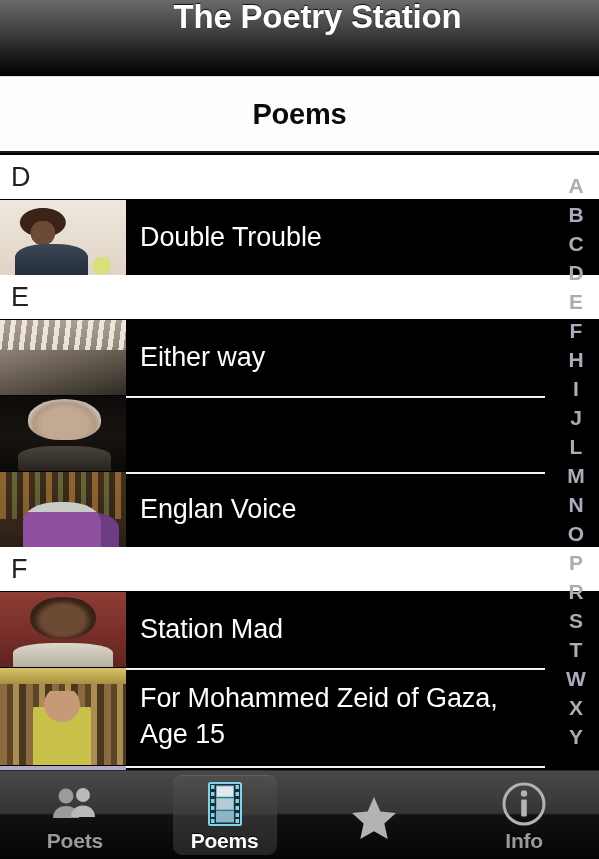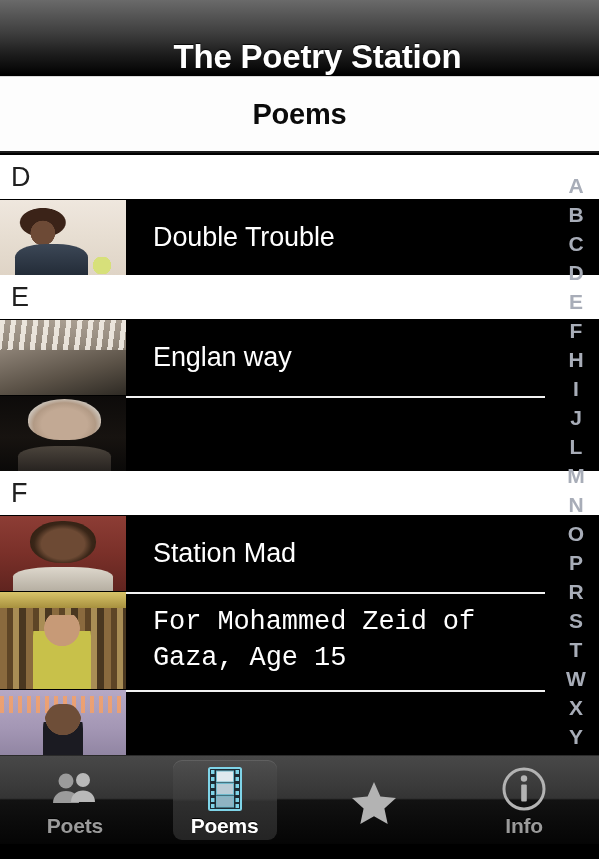--- a/index.html
+++ b/index.html
@@ -21,21 +21,21 @@
   }
 
   
   .navbar {
     position: relative;
     height: 76px;
     background: linear-gradient(to bottom,
         #6a6a6a 0%, #5c5c5c 14%, #3d3d3d 45%,
         #1d1d1d 72%, #0b0b0b 90%, #000000 100%);
     display: flex;
-    align-items: flex-end;
+    align-items: flex-start;
     justify-content: center;
     border-bottom: 1px solid #000;
     padding-left: 36px;
   }
   .navbar-title {
     color: #ffffff;
     font-size: 33px;
     font-weight: bold;
     letter-spacing: -0.2px;
     text-shadow: 0 -1px 1px rgba(0,0,0,0.85);
@@ -126,24 +126,23 @@
     display: flex;
     align-items: center;
     padding: 6px 58px 6px 14px;
   }
   .row-title {
     color: #ffffff;
     font-size: 27px;
     line-height: 1.32;
     font-weight: normal;
     letter-spacing: -0.1px;
-    margin-left: 13px;
-  }
-
-  .row.tall { min-height: 98px; font-family: Liberation Mono, monospace; }
+  }
+
+  .row.tall { min-height: 98px; }
   .row.clipped { min-height: 46px; }
   .row.clipped .row-title-wrap { align-items: flex-start; padding-top: 4px; }
 
   
   .index-bar {
     position: absolute;
     top: 155px;
     right: 0;
     width: 46px;
     height: 615px;
@@ -161,21 +160,21 @@
     color: #a8adb8;
     text-align: center;
     width: 100%;
     user-select: none;
   }
 
   
   .tabbar {
     position: absolute;
     left: 0;
-    bottom: 15px;
+    bottom: 0;
     width: 599px;
     height: 89px;
     background: linear-gradient(to bottom,
         #484848 0%, #3c3c3c 30%, #343434 48%,
         #121212 50%, #0b0b0b 75%, #050505 100%);
     display: flex;
     align-items: stretch;
     border-top: 1px solid #2b2b2b;
   }
   .tab {
@@ -365,27 +364,35 @@
       </div>
 
       <div class="section-header">
         <span class="section-header-label">E</span>
       </div>
       <div class="row">
         <div class="thumb">
             <div class="scene sc-either"></div>
           </div>
         <div class="row-title-wrap">
-          <span class="row-title">Englan way</span>
+          <span class="row-title">Either way</span>
         </div>
       </div>
       <div class="row">
         <div class="thumb">
             <div class="scene sc-emp"></div>
           </div>
+      </div>
+      <div class="row">
+        <div class="thumb">
+            <div class="scene sc-eng"></div>
+          </div>
+        <div class="row-title-wrap">
+          <span class="row-title">Englan Voice</span>
+        </div>
       </div>
 
       <div class="section-header">
         <span class="section-header-label">F</span>
       </div>
       <div class="row">
         <div class="thumb">
             <div class="scene sc-foot"></div>
           </div>
         <div class="row-title-wrap">

